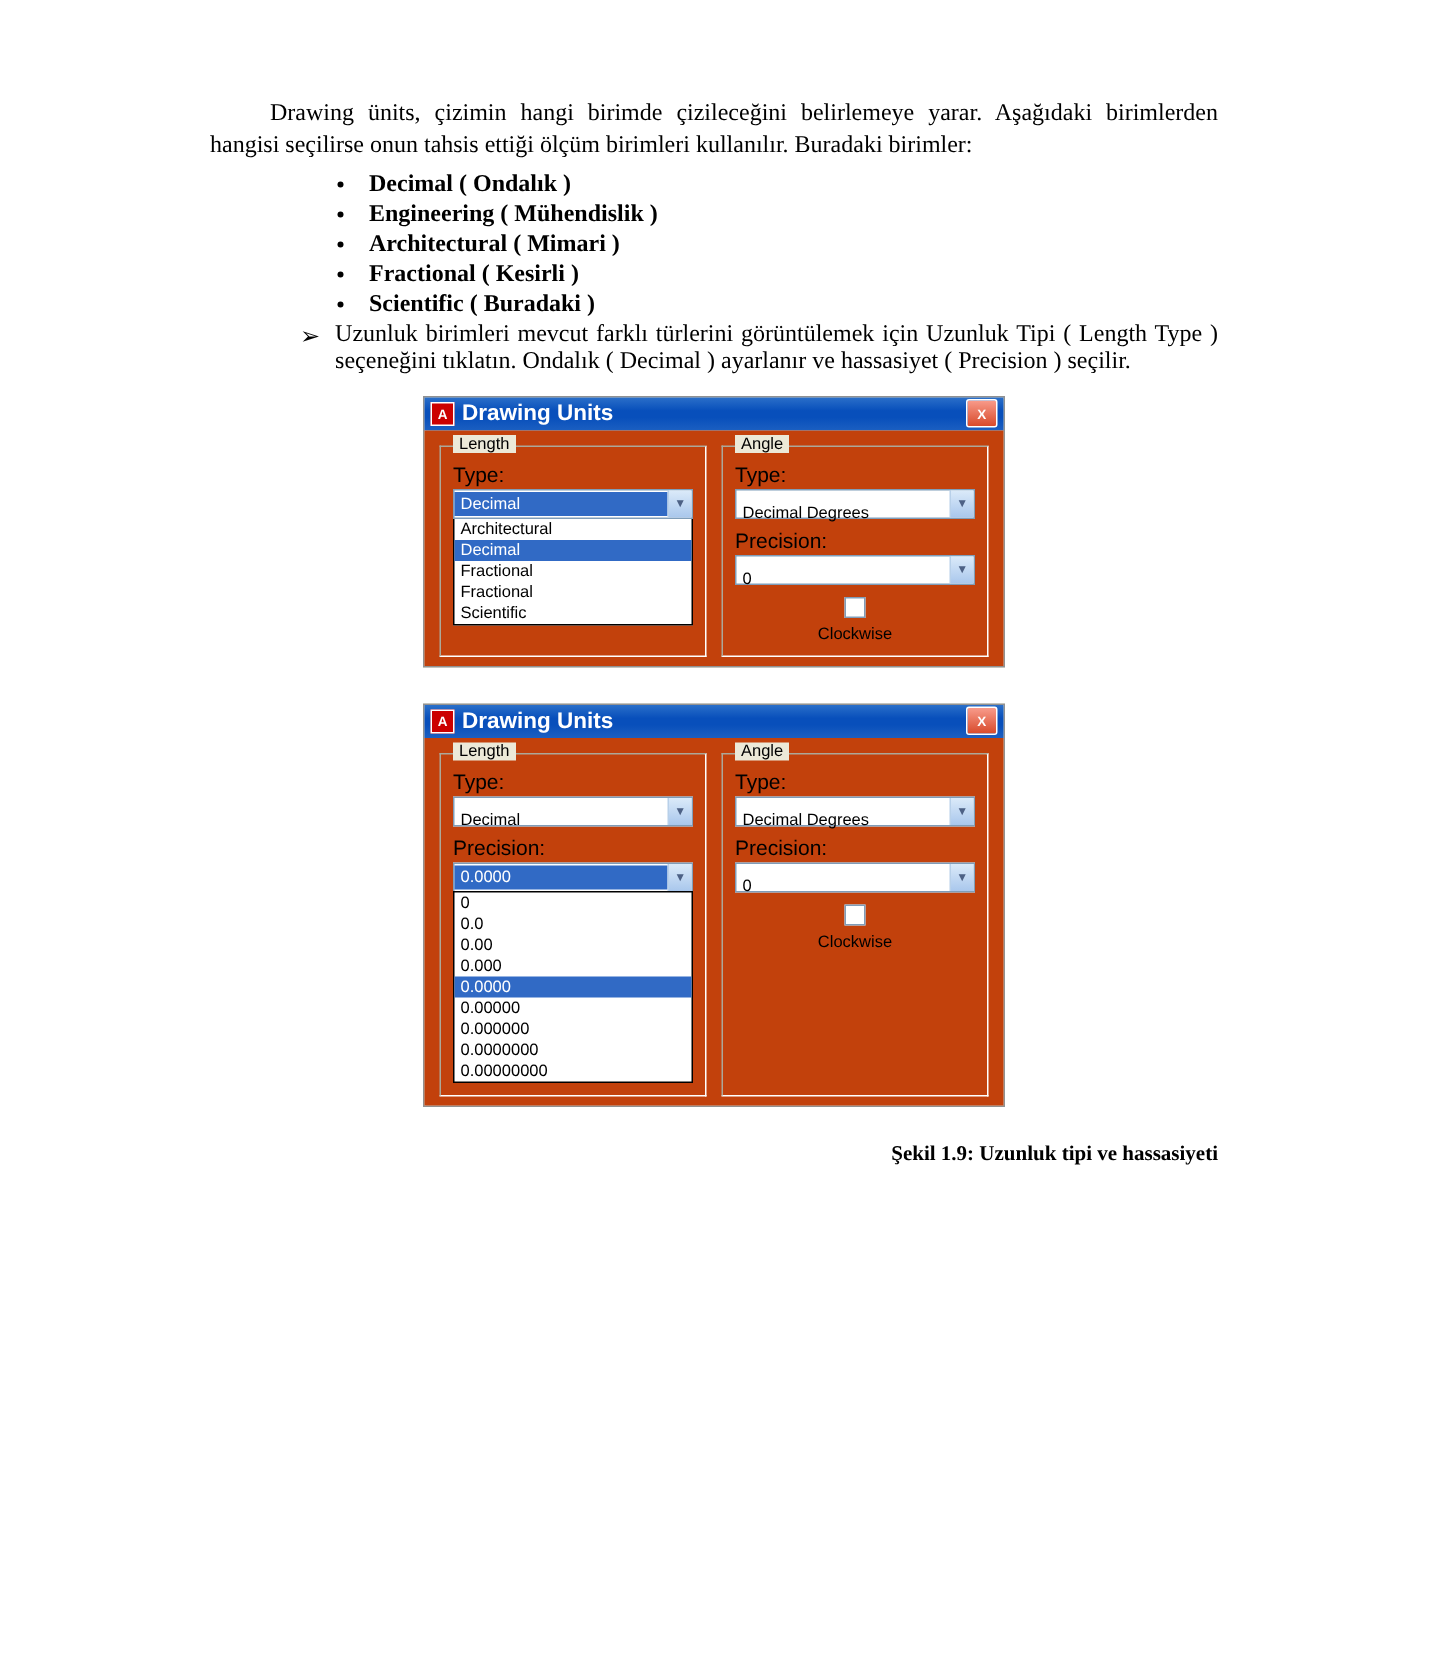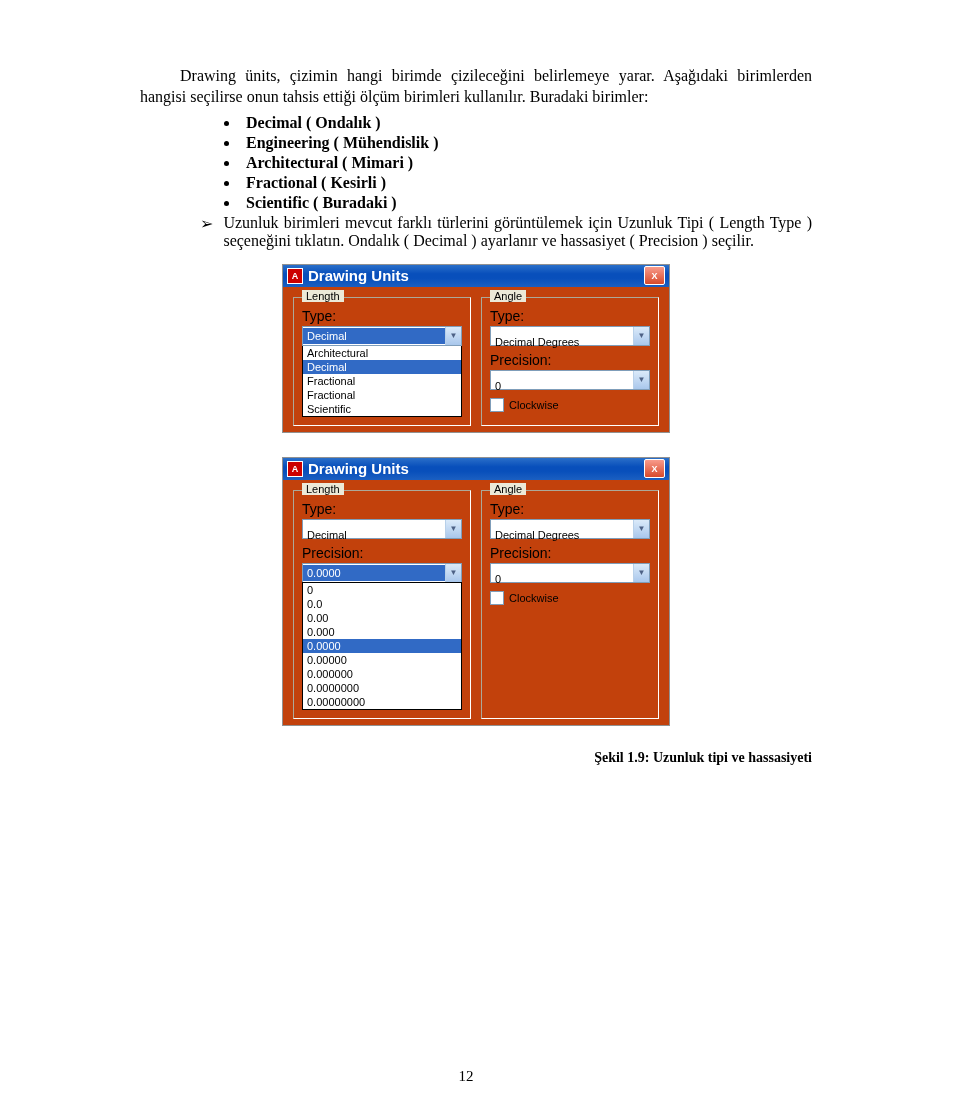--- a/index.html
+++ b/index.html
@@ -167,20 +167,21 @@
     align-items: center;
     justify-content: center;
     font-size: 8px;
     color: #4d6185;
   }
   .checkbox-row {
     display: flex;
     align-items: center;
     gap: 5px;
     margin-top: 8px;
+    flex-direction: column;
   }
   .win-checkbox {
     width: 12px;
     height: 12px;
     border: 1px solid #7f9db9;
     background: #fff;
   }
   .option-list {
     border: 1px solid #000;
     background: #fff;
@@ -341,14 +342,13 @@
             <span>Clockwise</span>
           </div>
         </div>
 
       </div>
     </div>
   </div>
 
   <div class="caption">Şekil 1.9: Uzunluk tipi ve hassasiyeti</div>
 
-  <div class="page-num">12</div>
 </div>
 
 </body></html>

